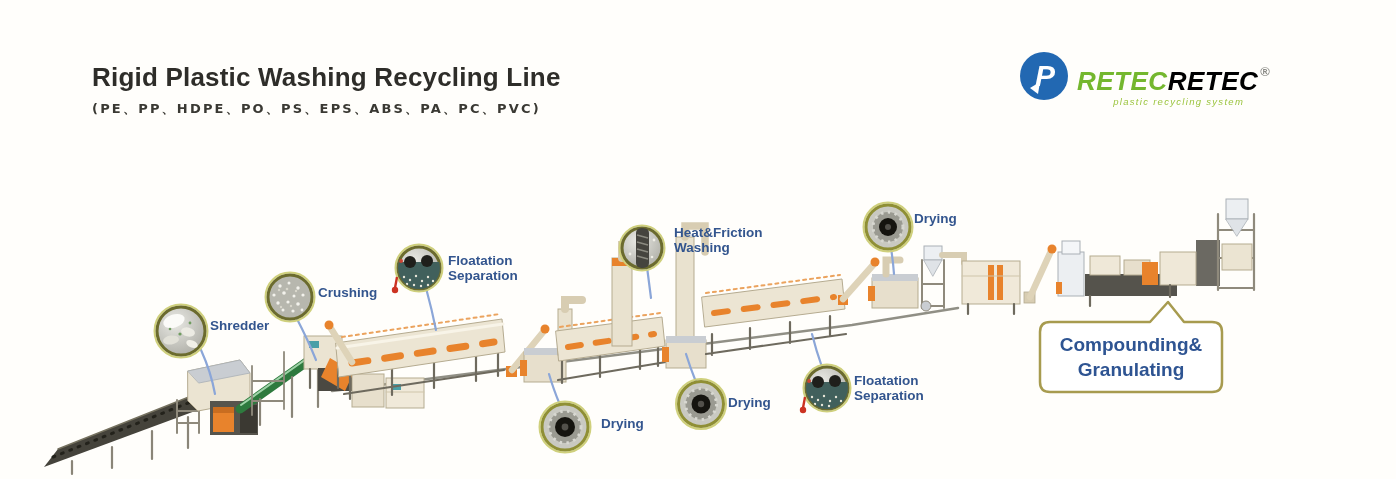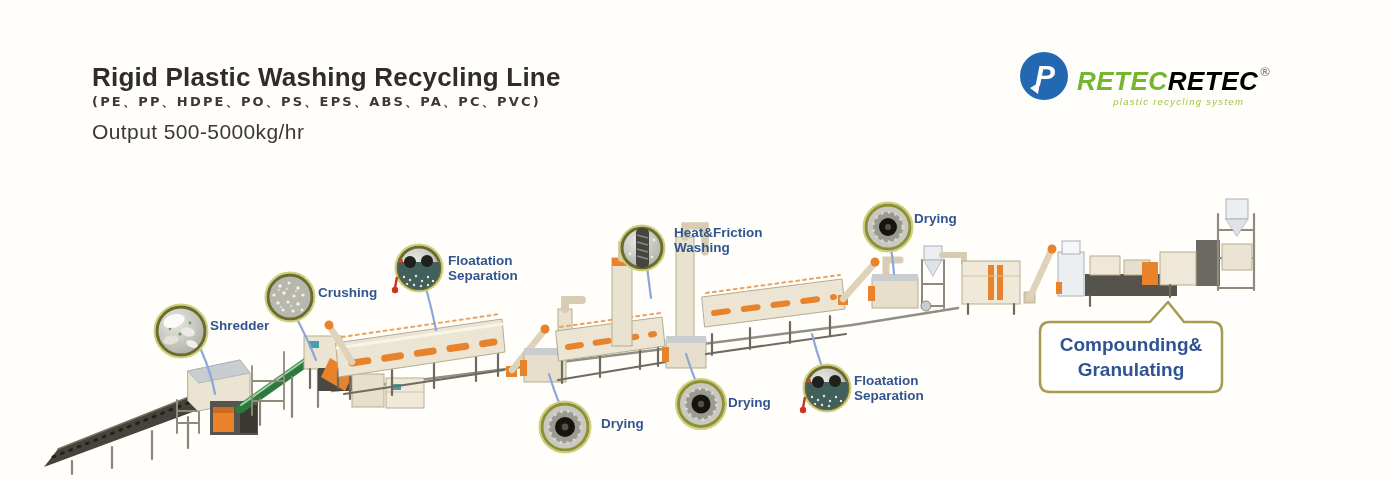--- a/index.html
+++ b/index.html
@@ -6,21 +6,21 @@
   .page{
     position:relative;width:1396px;height:479px;overflow:hidden;
     background:#fffefb;font-family:"Liberation Sans",sans-serif;
   }
   
   .header{position:absolute;left:92px;top:62px;}
   .title{
     font-size:26px;font-weight:700;color:#2e2d29;letter-spacing:.2px;margin:0;
   }
   .materials{
-    font-size:13px;font-weight:700;color:#3a3933;
+    margin-top:7px;font-size:13px;font-weight:700;color:#3a3933;
     letter-spacing:2.2px;font-family:"DejaVu Sans","Liberation Sans",sans-serif;
   }
   .output{
     margin-top:9px;font-size:21px;font-weight:400;color:#3a3933;letter-spacing:.4px;
   }
   
   .logo{position:absolute;left:1018px;top:50px;display:flex;align-items:flex-start;}
   .logo-mark{display:block;}
   .logo-text{margin-left:7px;padding-top:9px;}
   .wordmark{font-style:italic;font-weight:700;font-size:26px;letter-spacing:.5px;line-height:26px;white-space:nowrap;}
@@ -34,21 +34,20 @@
   .bubble-text{font:700 19px "Liberation Sans",sans-serif;fill:#2e5492;text-anchor:middle;}
 </style>
 </head>
 <body>
 
 <div class="page">
 
   <div class="header">
     <h1 class="title">Rigid Plastic Washing Recycling Line</h1>
     <div class="materials">(PE、PP、HDPE、PO、PS、EPS、ABS、PA、PC、PVC)</div>
-    <div class="output">Output 500-5000kg/hr</div>
   </div>
 
   <div class="logo">
     <svg class="logo-mark" width="52" height="52" viewBox="0 0 52 52">
       <circle cx="26" cy="26" r="24" fill="#2268b2"></circle>
       <polygon points="12,38 22,32 20,44" fill="#ffffff"></polygon>
       <text x="27" y="36" text-anchor="middle" font-family="Liberation Sans,sans-serif" font-size="30" font-style="italic" font-weight="700" fill="#ffffff">P</text>
     </svg>
     <div class="logo-text">
       <div class="wordmark"><span class="poly">RETEC</span><span class="retec">RETEC</span><span class="reg">®</span></div>

